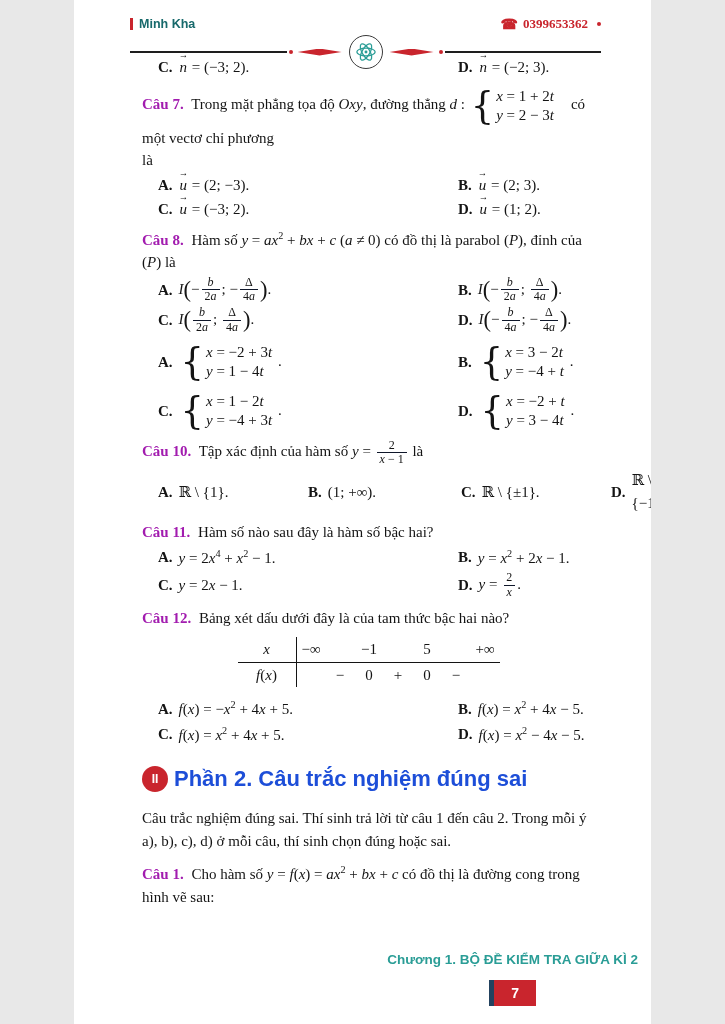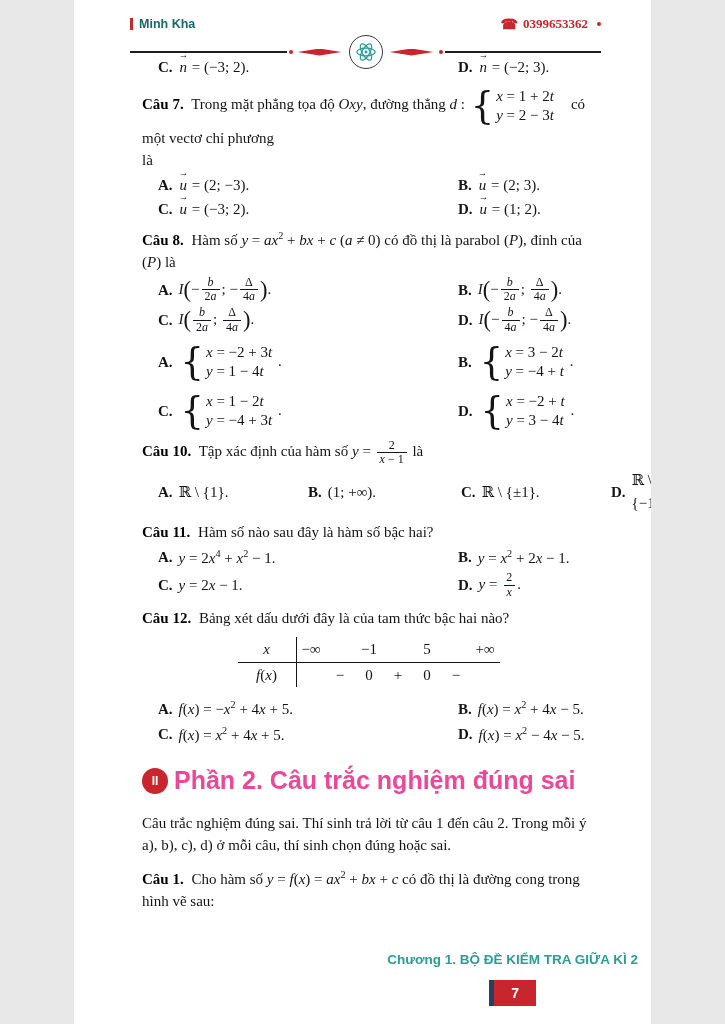--- a/index.html
+++ b/index.html
@@ -16,21 +16,21 @@
   .phone-icon{font-size:14px;}
   .enddot{width:4px;height:4px;border-radius:50%;background:#c9252d;display:inline-block;margin-left:4px;}
   .orn{display:flex;align-items:center;margin-top:1px;}
   .orn .line{flex:1;height:2px;background:#1e1e1e;}
   .leaf{width:44px;height:7px;background:#c9252d;clip-path:polygon(0 50%,50% 0,100% 50%,50% 100%);margin:0 3px;}
   .odot{width:4px;height:4px;border-radius:50%;background:#c9252d;margin:0 2px;}
   .atom{width:32px;height:32px;border-radius:50%;border:1.5px solid #3a3a3a;background:#fff;
         display:flex;align-items:center;justify-content:center;margin:0 4px;flex:0 0 auto;}
   
   .content{position:absolute;left:68px;right:56px;top:54px;}
-  .qnum{color:#000000;font-weight:bold;margin-right:4px;}
+  .qnum{color:#a21caf;font-weight:bold;margin-right:4px;}
   .qbody{margin:3px 0 2px;}
   .opts{padding-left:16px;margin:2px 0 7px;}
   .opts2{display:grid;grid-template-columns:300px auto;row-gap:2px;}
   .opts2tall{display:grid;grid-template-columns:300px auto;row-gap:8px;margin-top:6px;}
   .opts4{display:grid;grid-template-columns:150px 153px 150px auto;}
   .opt{display:flex;align-items:center;gap:6px;}
   .olab{font-weight:bold;}
   i{font-style:italic;}
   sup{font-size:0.68em;}
   
@@ -53,21 +53,21 @@
   .sign-table{width:262px;margin:8px auto 10px;}
   .st-row{display:flex;}
   .st-row.first{border-bottom:1.2px solid #141414;}
   .st-label{width:50px;text-align:center;border-right:1.2px solid #141414;padding:1px 4px;}
   .st-vals{flex:1;display:grid;grid-template-columns:repeat(7,1fr);text-align:center;padding:1px 0;}
   
   .sec2{display:flex;align-items:center;gap:6px;margin:16px 0 12px;}
   .badge{width:26px;height:26px;border-radius:50%;background:#c9252d;color:#fff;
          display:flex;align-items:center;justify-content:center;font-weight:bold;font-size:12px;
          font-family:"Liberation Sans",sans-serif;flex:0 0 auto;}
-  .sec2-title{color:#ec4899;font-weight:bold;font-size:25px;
+  .sec2-title{color:#1d4ed8;font-weight:bold;font-size:22px;
               font-family:"Liberation Sans",sans-serif;}
   .intro{margin:4px 0 10px;}
   
   .footer{position:absolute;right:13px;bottom:18px;display:flex;align-items:center;gap:10px;flex-direction:column;}
   .chapter{color:#2a9d96;font-weight:bold;font-size:13.5px;font-family:"Liberation Sans",sans-serif;}
   .pagebox{min-width:30px;height:26px;background:#c9252d;color:#fff;display:flex;align-items:center;
            justify-content:center;font-weight:bold;font-size:14px;border-left:5px solid #23425f;
            padding:0 6px;font-family:"Liberation Sans",sans-serif;}
 </style>
 </head>

